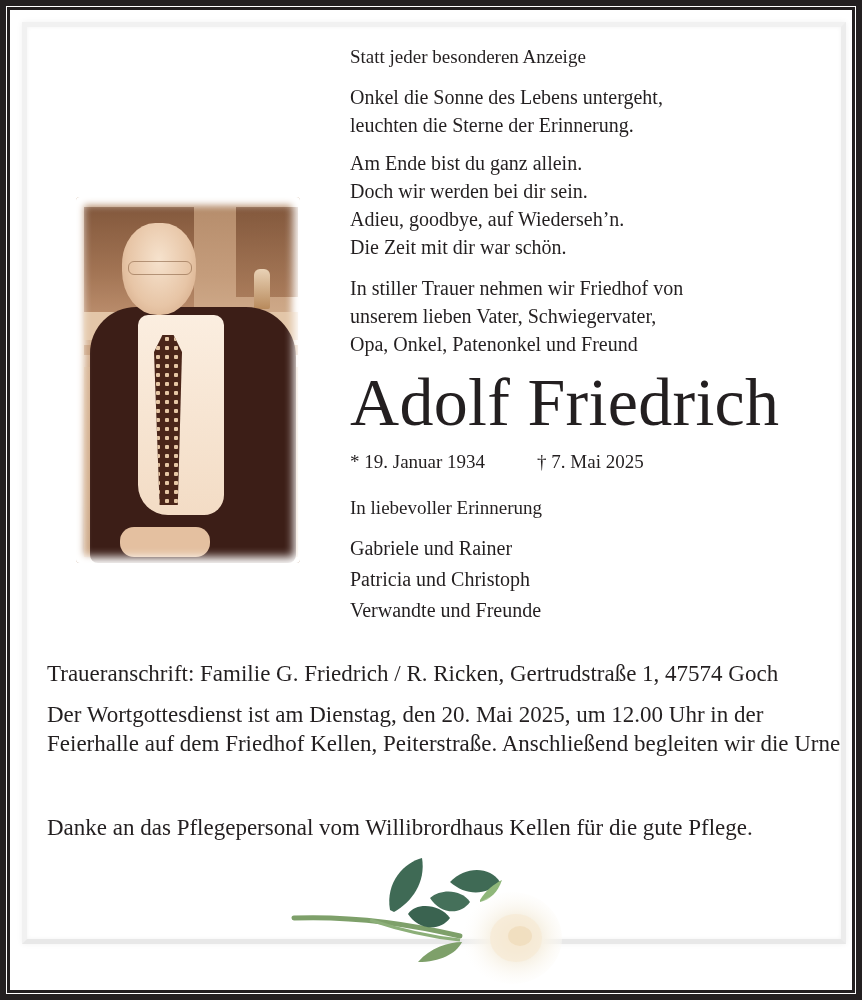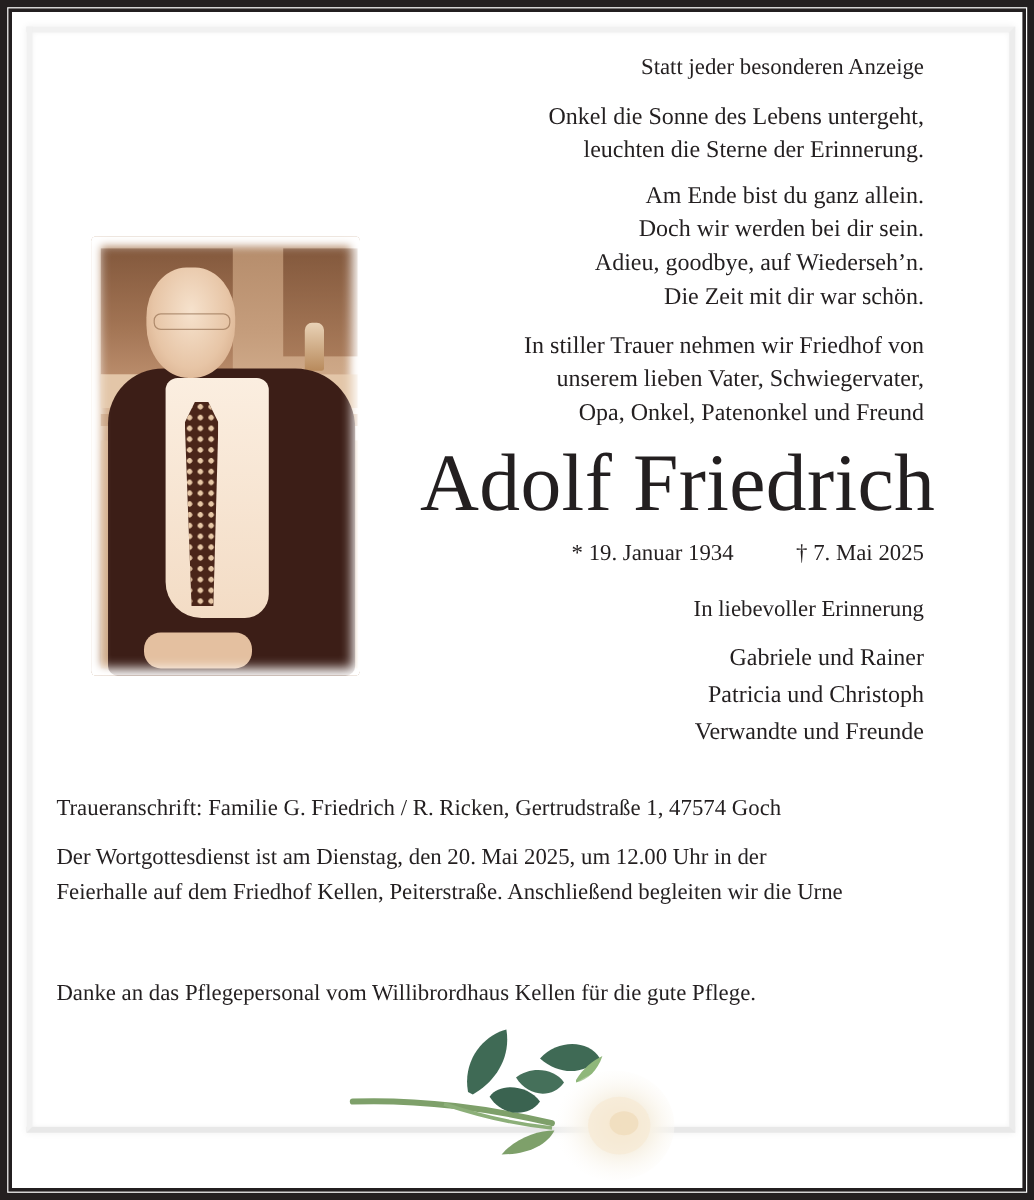--- a/index.html
+++ b/index.html
@@ -49,29 +49,29 @@
     .photo .tie { position:absolute; left: 78px; top: 138px; width: 28px; height: 170px; clip-path: polygon(30% 0, 70% 0, 100% 10%, 85% 100%, 20% 100%, 0 10%); background: radial-gradient(circle at 4px 4px, #e6c7a5 2px, transparent 2.5px) 0 0/9px 9px, #4a2519; }
     .photo .head { position:absolute; left: 46px; top: 26px; width: 74px; height: 92px; border-radius: 45% 45% 48% 48%; background: radial-gradient(ellipse at 50% 40%, #f6e2cd 0%, #e7c5a6 60%, #cfa27f 100%); }
     .photo .glasses { position:absolute; left: 52px; top: 64px; width: 62px; height: 12px; border: 1.5px solid #8a6446; border-radius: 6px; opacity:.6; }
     .photo .hand { position:absolute; left: 44px; top: 330px; width: 90px; height: 30px; border-radius: 14px; background: #e4c0a0; }
     .photo .fade {
       position:absolute; inset:0; border-radius: 4px;
       box-shadow: inset 0 0 10px 6px #ffffff;
       pointer-events:none;
     }
     .center-col {
-      position: absolute; left: 340px; width: 420px; text-align: right;
+      position: absolute; left: 340px; width: 420px; text-align: left;
     }
     .line { display: block; white-space: nowrap; }
     .t18 { font-size: 19px; line-height: 27px; }
     .t19 { font-size: 20px; line-height: 28px; }
     .name { font-size: 68px; line-height: 56px; letter-spacing: 0.3px; }
     .dates { font-size: 19px; line-height: 26px; }
     .date-gap { display:inline-block; width: 52px; }
-    .bottom-text { position: absolute; left: 47px; width: 700px; font-size: 19px; line-height: 29px; }
+    .bottom-text { position: absolute; left: 47px; width: 700px; font-size: 23px; line-height: 29px; }
     .rose { position: absolute; left: 280px; top: 842px; width: 300px; height: 140px; }
   </style>
 </head>
 <body>
 
 <div class="frame-white-line"></div>
 <div class="frame-dark-line"></div>
 
 <div class="page">
   <div class="inner-frame"></div>

